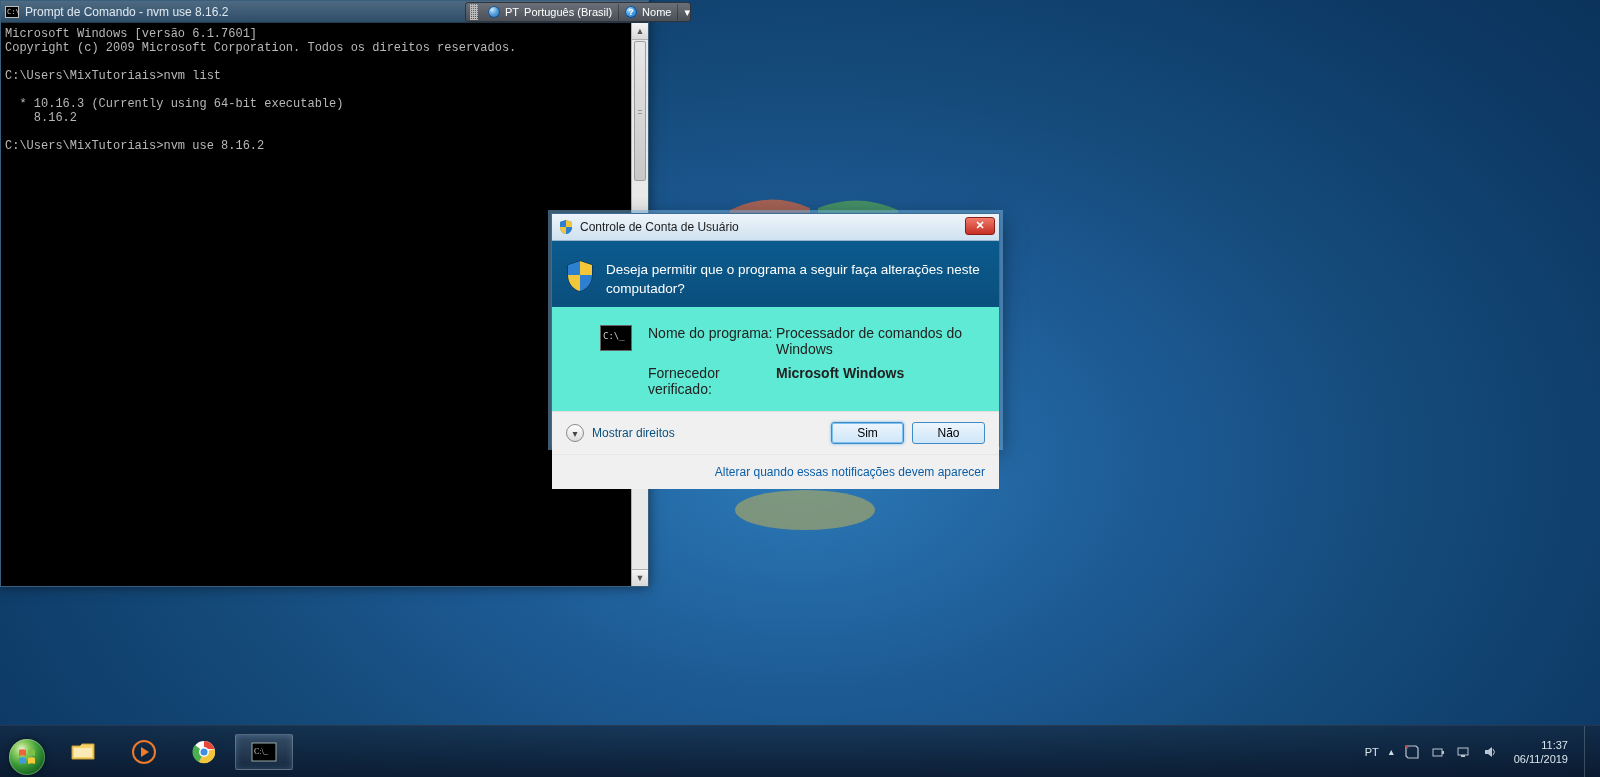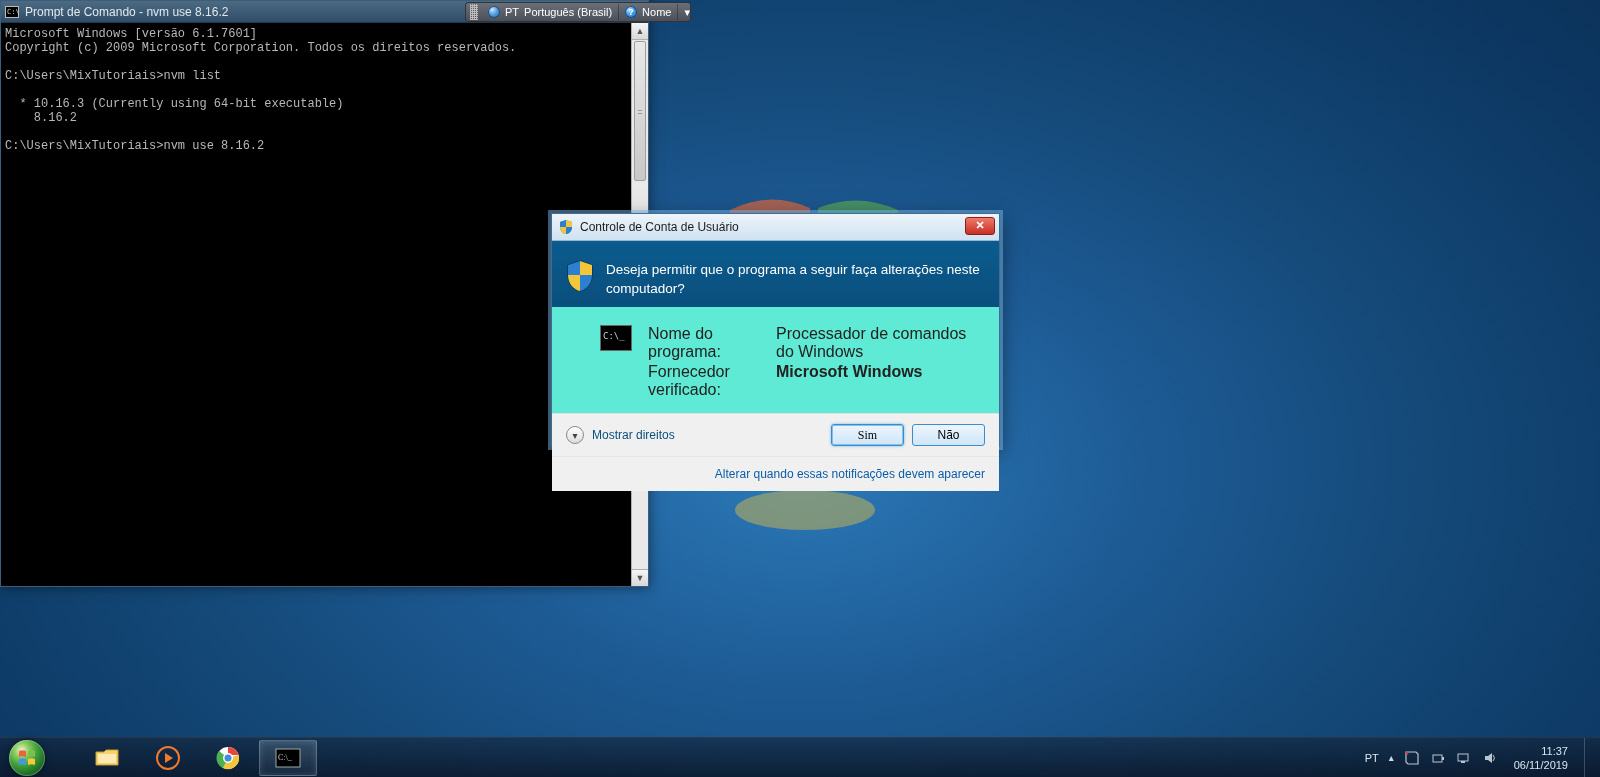--- a/index.html
+++ b/index.html
@@ -181,22 +181,22 @@
     position: relative;
     flex-shrink: 0;
   }
   .prog-icon::after {
     content: "C:\\_"; color: #ccc; font: 9px/12px Consolas, monospace;
     position: absolute; left: 2px; top: 4px;
   }
   .uac-info-grid {
     display: grid;
     grid-template-columns: 128px auto;
-    row-gap: 2px;
-    font-size: 16px;
+    row-gap: 8px;
+    font-size: 14px;
     color: #222;
   }
   .uac-info-grid .val1 { font-weight: 400; }
   .uac-info-grid .val2 { font-weight: 600; }
   .uac-footer {
     padding: 10px 14px;
     display: flex; align-items: center;
     gap: 8px;
     background: #f0f0f0;
   }
@@ -212,43 +212,41 @@
     min-width: 73px; height: 22px;
     border: 1px solid #3e8bc7;
     background: linear-gradient(#ecf5fd, #cfe6f8);
     border-radius: 3px;
     font-size: 12px;
     padding: 0 12px;
     cursor: pointer;
   }
   .uac-btn.primary {
     box-shadow: 0 0 0 1px #7fc1f0 inset, 0 0 3px #6fb5e7;
-    font-family: Liberation Serif, serif;
   }
   .uac-linkbar {
     padding: 10px 14px;
     text-align: right;
     background: #f0f0f0;
     border-top: 1px solid #e6e6e6;
   }
   .uac-linkbar a {
     color: #0a5ea8; font-size: 12px; text-decoration: none;
   }
 
   
   .taskbar {
     position: absolute;
     left: 0; right: 0; bottom: 0;
-    height: 40px;
+    height: 52px;
     background: linear-gradient(rgba(20,35,55,.6), rgba(10,22,40,.85));
     border-top: 1px solid rgba(255,255,255,.12);
-    display: flex; align-items: flex-start;
+    display: flex; align-items: flex-end;
     padding: 0 0 0 0;
     z-index: 200;
-    gap: 24px;
   }
   .start-orb {
     width: 54px; height: 40px;
     display: flex; align-items: center; justify-content: center;
   }
   .start-orb .orb {
     width: 36px; height: 36px; border-radius: 50%;
     background: radial-gradient(circle at 35% 28%, #e9f5d2, #8fce62 20%, #3f9d3a 45%, #1d6f24 70%, #0f4a16);
     display: flex; align-items: center; justify-content: center;
     box-shadow: 0 0 6px rgba(0,0,0,.5), 0 0 0 1px rgba(255,255,255,.25) inset;

